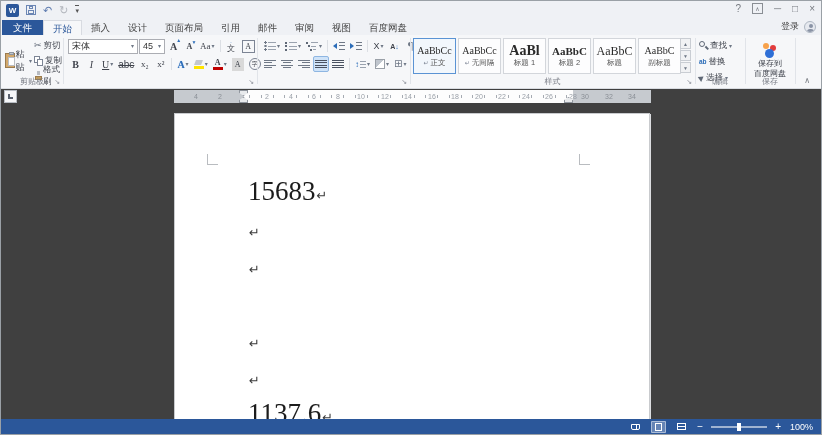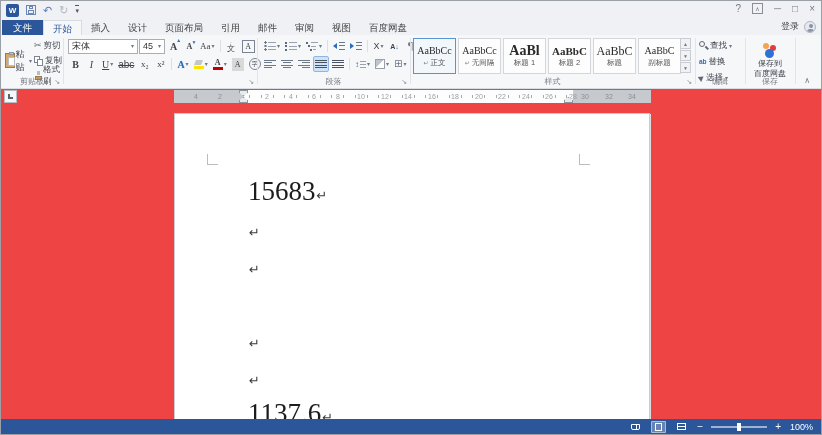--- a/index.html
+++ b/index.html
@@ -140,21 +140,21 @@
   .baidubtn{position:absolute;left:4px;top:3px;width:42px;height:45px;display:flex;flex-direction:column;align-items:center;justify-content:center;gap:1px;border-radius:2px;cursor:default}
   .blogo{position:relative;width:20px;height:15px}
   .blogo i{position:absolute;border-radius:50%;display:block}
   .blogo .b1{left:3px;top:0;width:6px;height:6px;background:#f7a24c}
   .blogo .b2{left:10px;top:2px;width:6px;height:6px;background:#e23d3d}
   .blogo .b3{left:5px;top:6px;width:9px;height:9px;background:#2f6fd6}
   .baidubtn span{font-size:8px;color:#3f434c;line-height:9px}
   .collapse{position:absolute;right:11px;bottom:3px;font-size:8px;color:#767a80;cursor:default}
 
   
-  .canvas{position:absolute;top:88px;left:0;right:0;bottom:15px;background:#ef4444;overflow:hidden}
+  .canvas{position:absolute;top:88px;left:0;right:0;bottom:15px;background:#404040;overflow:hidden}
   .tabsel{position:absolute;left:3px;top:1px;width:13px;height:13px;background:#f6f7f9;border:1px solid #b8bdc4;display:flex;align-items:center;justify-content:center}
   .tabsel i{width:5px;height:5px;border-left:2px solid #5a6270;border-bottom:2px solid #5a6270;display:block}
   .ruler{position:absolute;left:173px;top:1px;width:477px;height:13px;background:#c6cacf;overflow:hidden}
   .rwhite{position:absolute;left:70px;top:0;bottom:0;width:329px;background:#fdfdfd;background-image:repeating-linear-gradient(to right,#a6abb2 0 1px,transparent 1px 11.75px);background-size:100% 3px;background-position:5px center;background-repeat:no-repeat}
   .rnum{position:absolute;top:2px;width:10px;text-align:center;font-size:7px;color:#8a8f96;line-height:9px}
   .rnum.w{color:#9aa0a8}
   .mk{position:absolute;background:#e8eaec;box-shadow:inset 0 0 0 1px #8f959d}
   .mk.first{left:65px;top:0;width:9px;height:6px;clip-path:polygon(0 0,100% 0,100% 45%,50% 100%,0 45%)}
   .mk.hang{left:65px;bottom:0;width:9px;height:6px;clip-path:polygon(50% 0,100% 55%,100% 100%,0 100%,0 55%)}
   .mk.right{left:390px;bottom:0;width:9px;height:6px;clip-path:polygon(50% 0,100% 55%,100% 100%,0 100%,0 55%)}
@@ -411,21 +411,20 @@
           </span>
         <span class="pbtn">
             <span class="shadei"></span>
             <span class="dd">▾</span>
           </span>
         <span class="pbtn">
             <span class="bordi">⊞</span>
             <span class="dd">▾</span>
           </span>
       </div>
-      <div class="glabel">段落</div>
       <span class="launch">↘</span>
     </div>
     <div class="gsep" style="left:409px"></div>
 
     <div class="group g-sty">
       <div class="stywrap">
         <div class="styitem sel">
           <span class="sprev">AaBbCc</span>
           <span class="sname"><span class="smark">↵</span> <span>正文</span></span>
         </div>

